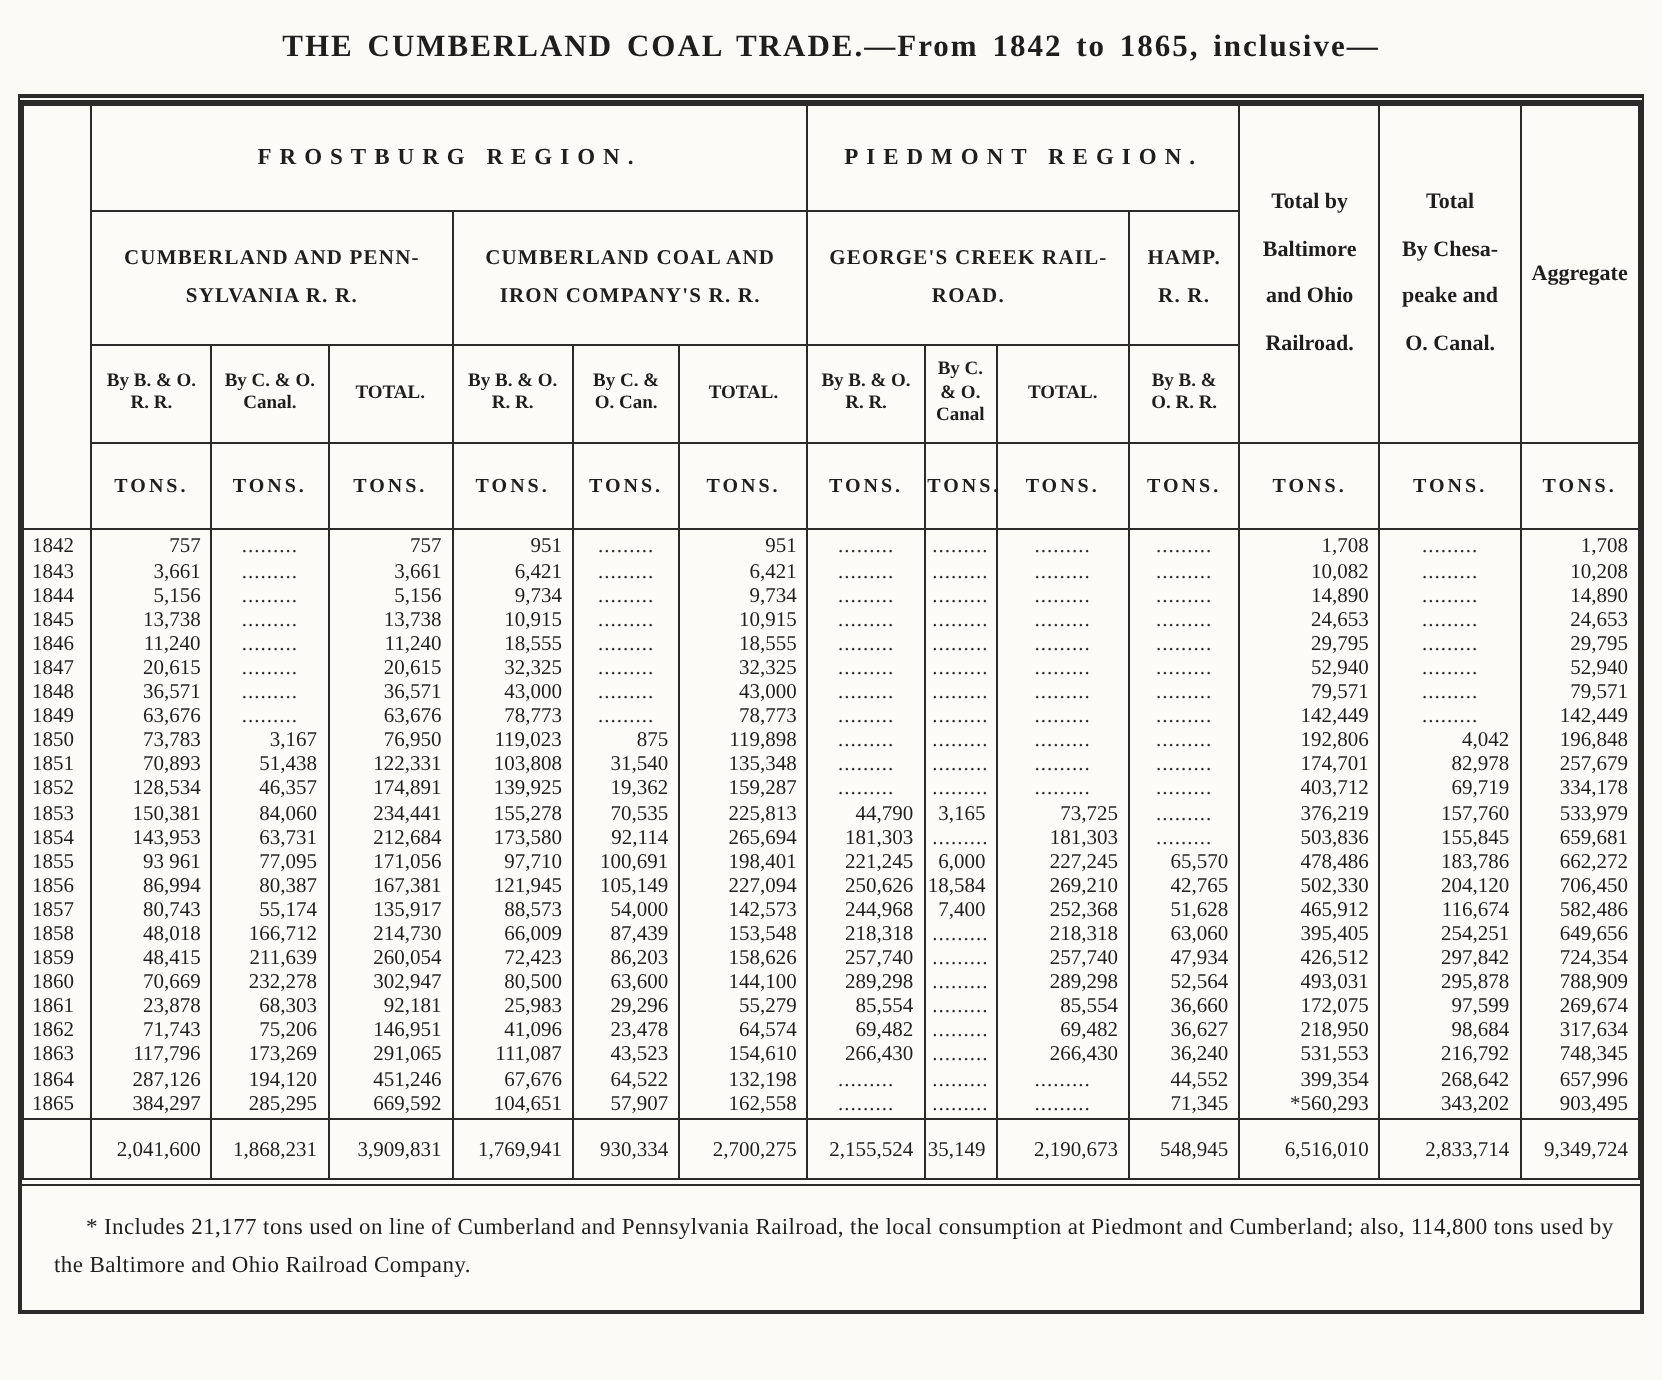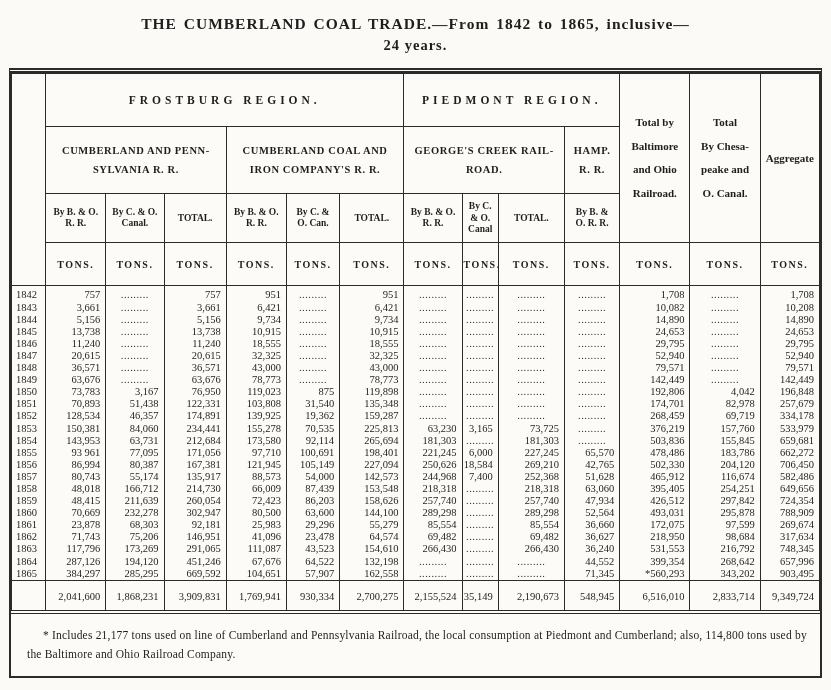--- a/index.html
+++ b/index.html
@@ -38,21 +38,20 @@
   .footnote{padding:12px 12px 12px 16px;font-size:11.5px;line-height:1.65;
             text-indent:16px;letter-spacing:0.2px;}
 </style>
 </head>
 <body>
 
 <div class="page">
 
   <div class="title-block">
     <div class="title-line1">THE CUMBERLAND COAL TRADE.—From 1842 to 1865, inclusive—</div>
-    <div class="title-line2">24 years.</div>
   </div>
 
   <div class="frame">
     <table>
       <colgroup>
         <col class="c-year">
           <col class="c1">
           <col class="c2">
           <col class="c3">
         <col class="c4">
@@ -293,33 +292,33 @@
             <td class="num">128,534</td>
             <td class="num">46,357</td>
             <td class="num">174,891</td>
             <td class="num">139,925</td>
             <td class="num">19,362</td>
             <td class="num">159,287</td>
             <td class="num dots">.........</td>
             <td class="num dots">.........</td>
             <td class="num dots">.........</td>
             <td class="num dots">.........</td>
-            <td class="num">268,459</td>
+            <td class="num">403,712</td>
             <td class="num">69,719</td>
             <td class="num">334,178</td>
           </tr>
           <tr>
             <td class="year">1853</td>
             <td class="num">150,381</td>
             <td class="num">84,060</td>
             <td class="num">234,441</td>
             <td class="num">155,278</td>
             <td class="num">70,535</td>
             <td class="num">225,813</td>
-            <td class="num">63,230</td>
+            <td class="num">44,790</td>
             <td class="num">3,165</td>
             <td class="num">73,725</td>
             <td class="num dots">.........</td>
             <td class="num">376,219</td>
             <td class="num">157,760</td>
             <td class="num">533,979</td>
           </tr>
           <tr>
             <td class="year">1854</td>
             <td class="num">143,953</td>

